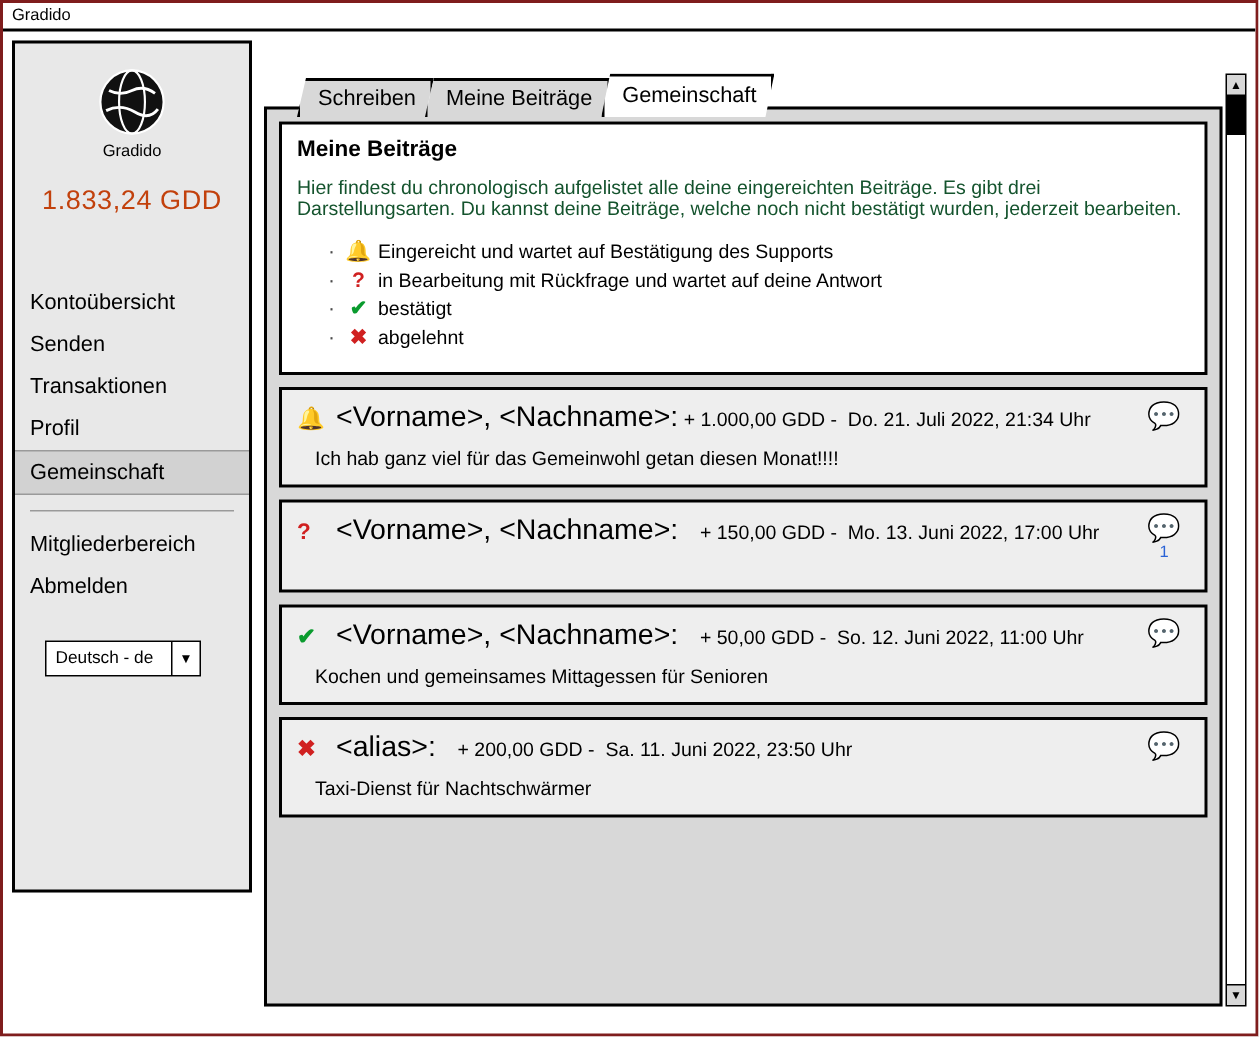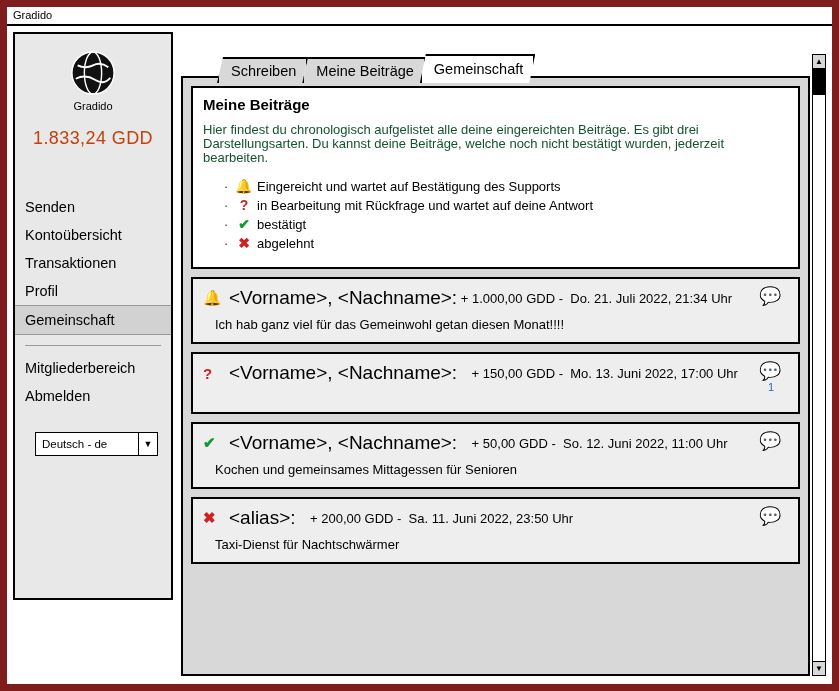--- a/index.html
+++ b/index.html
@@ -9,21 +9,21 @@
   }
   body {
     font-family: "Liberation Sans", sans-serif;
     -webkit-font-smoothing: antialiased;
   }
   .app-window {
     position: relative;
     width: 839px;
     height: 691px;
     box-sizing: border-box;
-    border: 7px solid #7f1d1d;
+    border: 2px solid #7f1d1d;
     background: #ffffff;
     overflow: hidden;
   }
   .titlebar {
     height: 17px;
     border-bottom: 2px solid #000000;
     font-size: 11px;
     line-height: 17px;
     padding-left: 6px;
     color: #000000;
@@ -82,21 +82,21 @@
     background: #d2d2d2;
     border-top: 1px solid #9a9a9a;
     border-bottom: 1px solid #9a9a9a;
   }
   .nav-sep {
     border-top: 1px solid #9a9a9a;
     margin: 10px 10px 8px 10px;
   }
   .lang-select {
     margin: 22px 0 0 20px;
-    width: 123px;
+    width: 104px;
     height: 24px;
     border: 1px solid #000000;
     background: #ffffff;
     display: flex;
     align-items: center;
     font-size: 11.5px;
     box-sizing: border-box;
   }
   .lang-select .lang-text {
     flex: 1;
@@ -115,21 +115,21 @@
 
   
   .main {
     margin: 6px 6px 0 8px;
     flex: 1;
     position: relative;
     height: 656px;
   }
   .tabs {
     position: absolute;
-    left: 36px;
+    left: 22px;
     top: 22px;
     display: flex;
     align-items: flex-end;
     z-index: 3;
   }
   .tab {
     height: 26px;
     line-height: 25px;
     font-size: 14.5px;
     padding: 0 10px 0 12px;
@@ -309,22 +309,22 @@
           <path d="M6 30 q10 -5 20 1 t16 -2" stroke="#ffffff" stroke-width="2" fill="none"></path>
           <ellipse cx="24" cy="24" rx="9" ry="22" stroke="#ffffff" stroke-width="1.5" fill="none"></ellipse>
           <circle cx="24" cy="24" r="22" stroke="#ffffff" stroke-width="1.5" fill="none"></circle>
         </svg>
         <div class="logo-label">Gradido</div>
       </div>
 
       <div class="balance">1.833,24 GDD</div>
 
       <div class="nav">
+        <div class="nav-item">Kontoübersicht</div>
         <div class="nav-item">Senden</div>
-        <div class="nav-item">Kontoübersicht</div>
         <div class="nav-item">Transaktionen</div>
         <div class="nav-item">Profil</div>
         <div class="nav-item active">Gemeinschaft</div>
 
         <div class="nav-sep"></div>
 
         <div class="nav-item">Mitgliederbereich</div>
         <div class="nav-item">Abmelden</div>
       </div>
 

